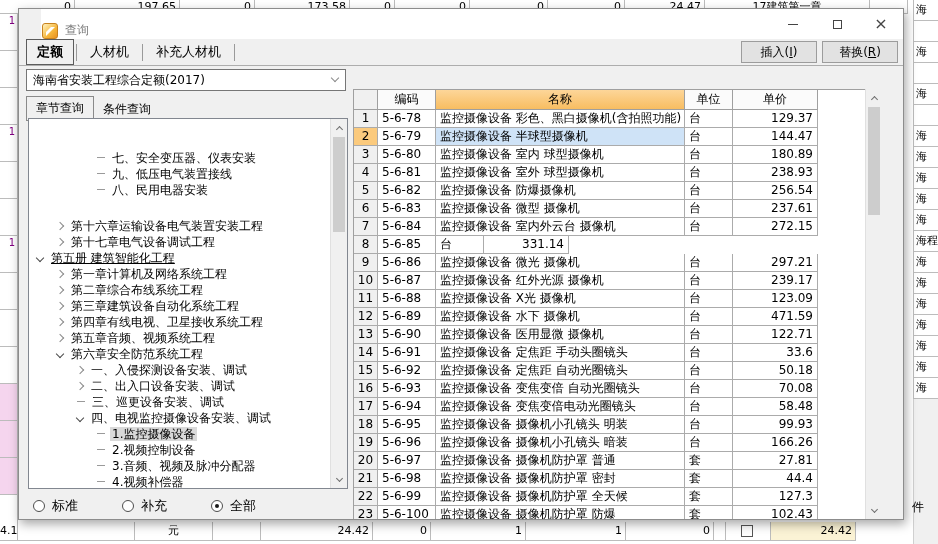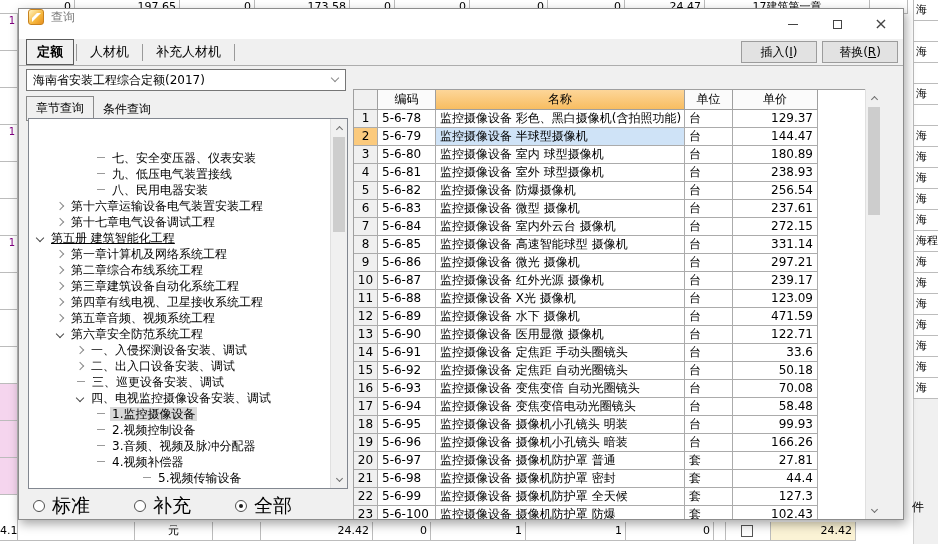--- a/index.html
+++ b/index.html
@@ -24,21 +24,21 @@
   #bg-right-gray{position:absolute;right:0;top:399px;width:25px;bottom:0;background:#f0f0f0;border-left:1px solid #d0d0d0;z-index:0;}
   #bg-right-label{position:absolute;right:14px;top:499px;font-size:12px;z-index:1;}
   #bg-bottom{position:absolute;left:0;top:522px;height:19px;display:flex;z-index:1;}
   #bg-bottom .bgc{height:19px;line-height:18px;font-size:11px;background:#fff;}
   #bg-bottom .hl{background:var(--hl-yellow);}
   .ckcell{display:flex;align-items:center;justify-content:center;}
   .checkbox{width:12px;height:12px;border:1px solid #555;background:#fff;}
 
   
   #dialog{position:absolute;left:18px;top:8px;width:886px;height:512px;background:#f0f0f0;border:1px solid #8c8c8c;box-shadow:2px 4px 10px rgba(0,0,0,.35);z-index:10;}
-  #titlebar{position:relative;height:30px;background:#fff;display:flex;align-items:flex-start;padding-left:9px;}
+  #titlebar{position:relative;height:30px;background:#fff;display:flex;align-items:flex-end;padding-left:1px;margin-left:22px;}
   .appicon{width:16px;height:16px;border:1px solid #c8821e;border-radius:3px;background:linear-gradient(135deg,#fff3c0,#f6b63b 60%,#e89020);position:relative;flex:0 0 auto;}
   .appicon::after{content:'';position:absolute;left:3px;top:3px;width:9px;height:9px;background:#fff;clip-path:polygon(0 100%,100% 0,55% 0,0 55%);}
   #dlg-title{margin-left:7px;font-size:12px;color:#7a7a7a;}
   #winbtns{position:absolute;right:0;top:0;height:30px;display:flex;}
   .wbtn{width:44px;height:30px;display:flex;align-items:center;justify-content:center;}
   .ic-min{width:10px;height:1px;background:#444;}
   .ic-max{width:9px;height:9px;border:1px solid #444;background:transparent;}
   .ic-close::before{content:'×';font-size:16px;color:#444;line-height:1;}
 
   #tabbar{position:relative;height:27px;background:#f0f0f0;border-bottom:1px solid #adadad;display:flex;align-items:center;padding-left:7px;}
@@ -74,21 +74,21 @@
   .sarrow.dn{bottom:1px;}
   .sarrow .chev{width:5px;height:5px;border-color:#6f6f6f;}
   .sarrow.up .chev{transform:rotate(-135deg);margin-top:3px;}
   .sarrow.dn .chev{transform:rotate(45deg);margin-bottom:2px;}
   .thumb{position:absolute;left:2px;right:2px;background:#cdcdcd;}
   #tree-thumb{top:18px;height:95px;}
   #radios{position:absolute;left:14px;top:429px;display:flex;align-items:center;height:22px;}
   .ropt{display:flex;align-items:center;margin-right:44px;}
   .rcirc{width:12px;height:12px;border:1px solid #4e4e4e;border-radius:50%;background:#fff;margin-right:7px;position:relative;}
   .rcirc.on::after{content:'';position:absolute;left:3px;top:3px;width:4px;height:4px;border-radius:50%;background:#1a1a1a;}
-  .rlabel{font-size:19px;}
+  .rlabel{font-size:13px;}
 
   
   #tablewrap{position:absolute;left:334px;top:23px;width:529px;bottom:0;background:#fff;overflow:hidden;}
   #grid{position:absolute;left:0;top:0;width:532px;border-left:1px solid #9f9f9f;border-top:1px solid #9f9f9f;}
   #thead{display:flex;height:20px;}
   .hcell{border-right:1px solid #9f9f9f;border-bottom:1px solid #9f9f9f;background:#fbfbfb;text-align:center;font-size:12px;line-height:19px;overflow:hidden;}
   .hcell.c0{background:#f0f0f0;}
   .hcell.c2{background:linear-gradient(#fdd699,var(--name-header));}
   .trowx{display:flex;height:18px;}
   .tcell{border-right:1px solid #ababab;border-bottom:1px solid #ababab;font-size:12px;line-height:17px;overflow:hidden;white-space:nowrap;padding:0 4px;background:#fff;}
@@ -207,21 +207,21 @@
     <span class="chev down" id="combo-chev"></span>
     <div id="subtabs">
         <div class="stab active">章节查询</div>
         <div class="stab">条件查询</div>
       </div>
     <div id="treebox">
       <div id="tree">
           <div class="trow" style="padding-left: 68px; margin-top: 30px;"><div class="leafdash" style="display: inline-block;"></div><div class="tlabel" style="display: inline;">七、安全变压器、仪表安装</div></div>
           <div class="trow" style="padding-left: 68px;"><div class="leafdash" style="display: inline-block;"></div><div class="tlabel" style="display: inline;">九、低压电气装置接线</div></div>
           <div class="trow" style="padding-left: 68px;"><div class="leafdash" style="display: inline-block;"></div><div class="tlabel" style="display: inline;">八、民用电器安装</div></div>
-          <div class="trow" style="padding-left: 28px;"><div class="chev" style="display: inline-block;"></div><div class="tlabel" style="display: inline;">第十六章运输设备电气装置安装工程</div></div>
+          <div class="trow" style="padding-left: 28px; margin-top: 20px;"><div class="chev" style="display: inline-block;"></div><div class="tlabel" style="display: inline;">第十六章运输设备电气装置安装工程</div></div>
           <div class="trow" style="padding-left: 28px;"><div class="chev" style="display: inline-block;"></div><div class="tlabel" style="display: inline;">第十七章电气设备调试工程</div></div>
           <div class="trow" style="padding-left: 8px; text-decoration: underline;"><div class="chev open" style="display: inline-block;"></div><div class="tlabel" style="display: inline;">第五册 建筑智能化工程</div></div>
           <div class="trow" style="padding-left: 28px;"><div class="chev" style="display: inline-block;"></div><div class="tlabel" style="display: inline;">第一章计算机及网络系统工程</div></div>
           <div class="trow" style="padding-left: 28px;"><div class="chev" style="display: inline-block;"></div><div class="tlabel" style="display: inline;">第二章综合布线系统工程</div></div>
           <div class="trow" style="padding-left: 28px;"><div class="chev" style="display: inline-block;"></div><div class="tlabel" style="display: inline;">第三章建筑设备自动化系统工程</div></div>
           <div class="trow" style="padding-left: 28px;"><div class="chev" style="display: inline-block;"></div><div class="tlabel" style="display: inline;">第四章有线电视、卫星接收系统工程</div></div>
           <div class="trow" style="padding-left: 28px;"><div class="chev" style="display: inline-block;"></div><div class="tlabel" style="display: inline;">第五章音频、视频系统工程</div></div>
           <div class="trow" style="padding-left: 28px;"><div class="chev open" style="display: inline-block;"></div><div class="tlabel" style="display: inline;">第六章安全防范系统工程</div></div>
           <div class="trow" style="padding-left: 48px;"><div class="chev" style="display: inline-block;"></div><div class="tlabel" style="display: inline;">一、入侵探测设备安装、调试</div></div>
           <div class="trow" style="padding-left: 48px;"><div class="chev" style="display: inline-block;"></div><div class="tlabel" style="display: inline;">二、出入口设备安装、调试</div></div>
@@ -315,21 +315,20 @@
             <div class="trowx">
               <div class="tcell c0 rown">7</div>
               <div class="tcell c1">5-6-84</div>
               <div class="tcell c2 name">监控摄像设备 室内外云台 摄像机</div>
               <div class="tcell c3">台</div>
               <div class="tcell c4 price">272.15</div>
             </div>
             <div class="trowx">
               <div class="tcell c0 rown">8</div>
               <div class="tcell c1">5-6-85</div>
-              <div class="tcell c2 name">监控摄像设备 高速智能球型 摄像机</div>
               <div class="tcell c3">台</div>
               <div class="tcell c4 price">331.14</div>
             </div>
             <div class="trowx">
               <div class="tcell c0 rown">9</div>
               <div class="tcell c1">5-6-86</div>
               <div class="tcell c2 name">监控摄像设备 微光 摄像机</div>
               <div class="tcell c3">台</div>
               <div class="tcell c4 price">297.21</div>
             </div>

